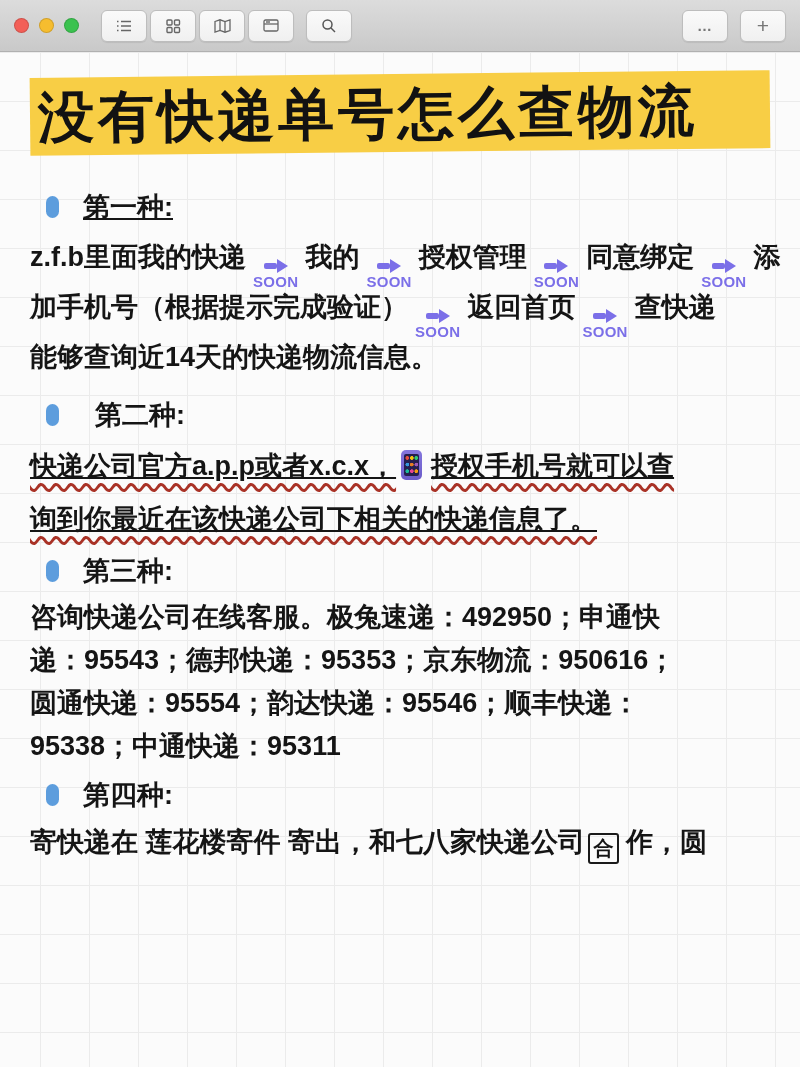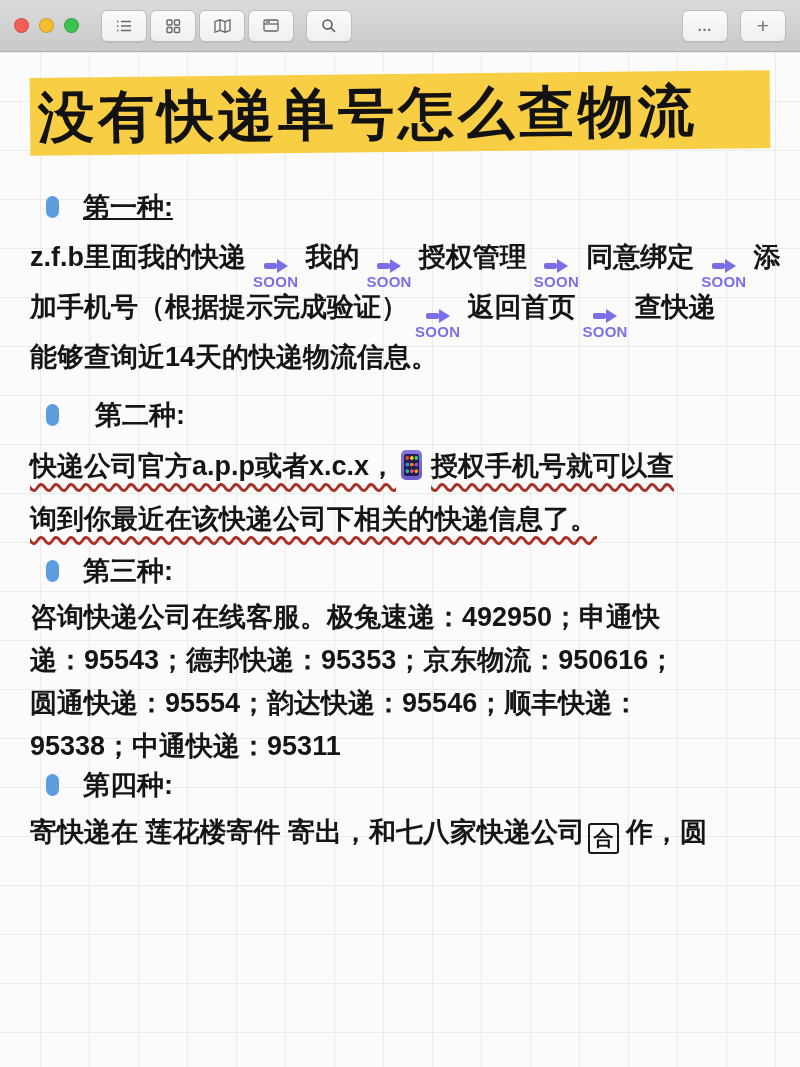--- a/index.html
+++ b/index.html
@@ -46,27 +46,27 @@
   .title{
     background:var(--highlight,#f8ce45);
     height:78px;line-height:80px;
     font-size:56px;font-weight:900;letter-spacing:4px;
     padding:0 8px;color:#121212;white-space:nowrap;
   }
   .heading-row{display:flex;align-items:center;gap:24px;height:34px;padding-left:16px;}
   .hs0{margin-top:38px;text-decoration:underline;}
   .hs1{margin-top:16px;gap:36px;}
   .hs2{margin-top:8px;}
-  .hs3{}
+  .hs3{margin-top:10px;}
   .bullet{width:13px;height:22px;border-radius:6.5px;background:var(--bullet,#5d9ddd);flex:0 0 auto;}
   .heading-text{font-size:27px;font-weight:800;}
   .para{margin-top:8px;font-size:27px;font-weight:700;}
   .para .line{white-space:nowrap;}
   .s0 .line{height:50px;line-height:50px;}
-  .s1 .line{height:53px;line-height:53px;}
+  .s1 .line{height:53px;line-height:53px;text-decoration:underline;}
   .s2 .line{height:43px;line-height:43px;}
   .s3 .line{height:44px;line-height:44px;}
   .wavy span[data-name="text-run"]{
     text-decoration:underline;
     text-decoration-style:wavy;
     text-decoration-color:var(--underline,#a93226);
     text-decoration-thickness:3px;
     text-underline-offset:8px;
   }
   

